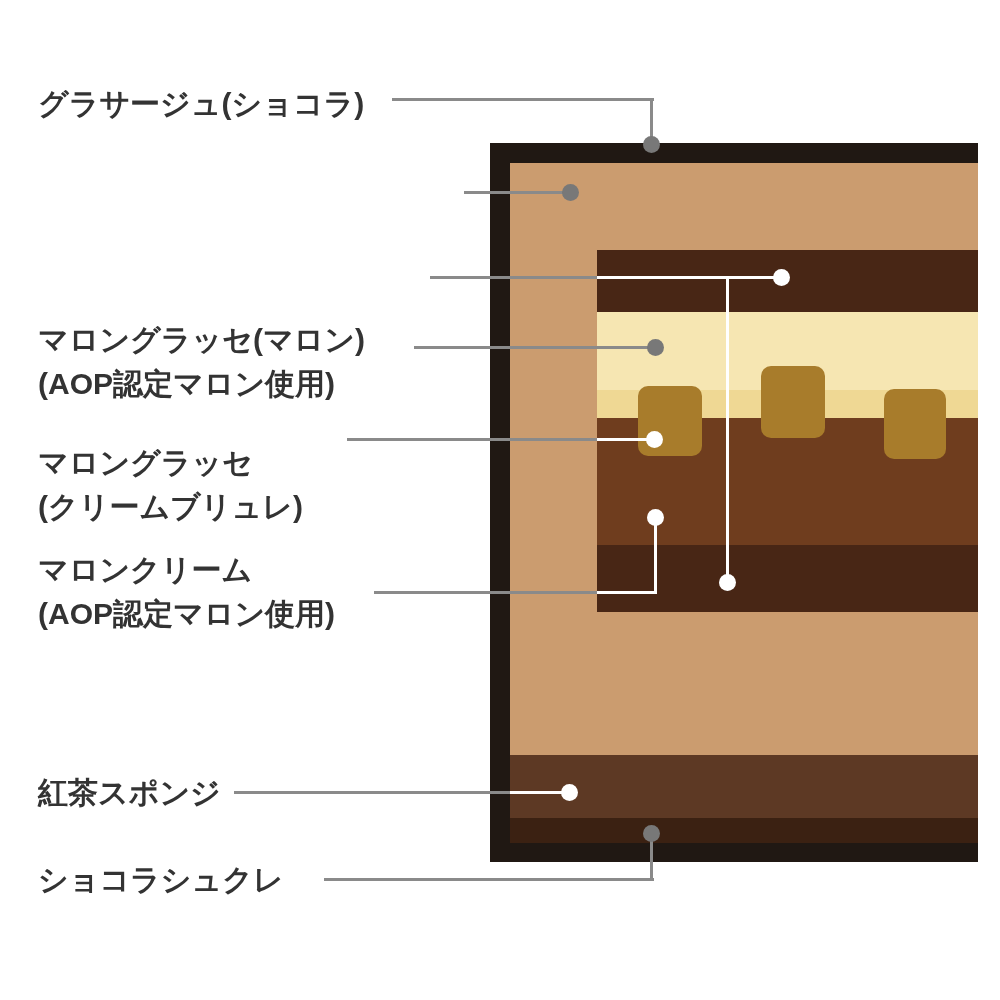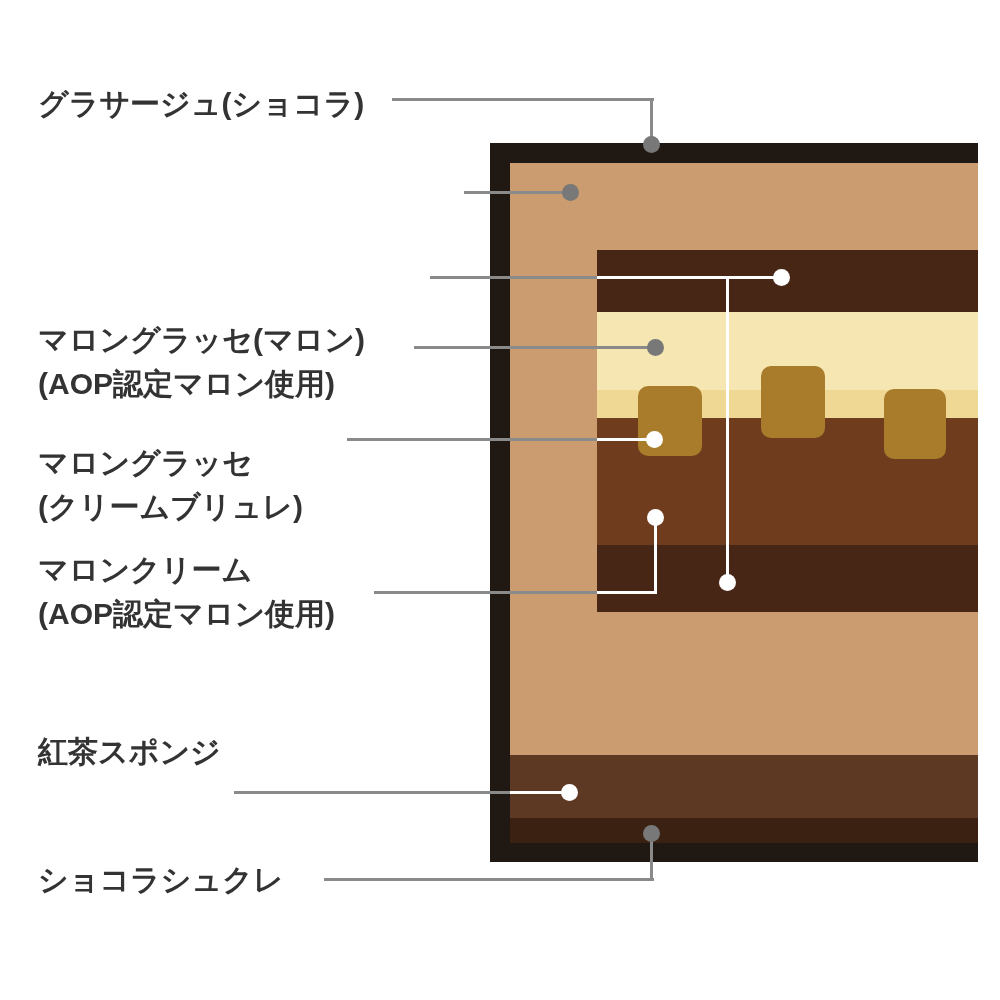--- a/index.html
+++ b/index.html
@@ -101,21 +101,21 @@
   <div class="label" style="left:38px;top:401px;margin-top:40px;">
     <div>マロングラッセ</div>
     <div>(クリームブリュレ)</div>
   </div>
 
   <div class="label" style="left:38px;top:548px;">
     <div>マロンクリーム</div>
     <div>(AOP認定マロン使用)</div>
   </div>
 
-  <div class="label" style="left:38px;top:730px;">
+  <div class="label" style="left:38px;top:771px;">
     <div>紅茶スポンジ</div>
   </div>
 
   <div class="label" style="left:38px;top:858px;">
     <div>ショコラシュクレ</div>
   </div>
 
 </div>
 
 </body></html>

